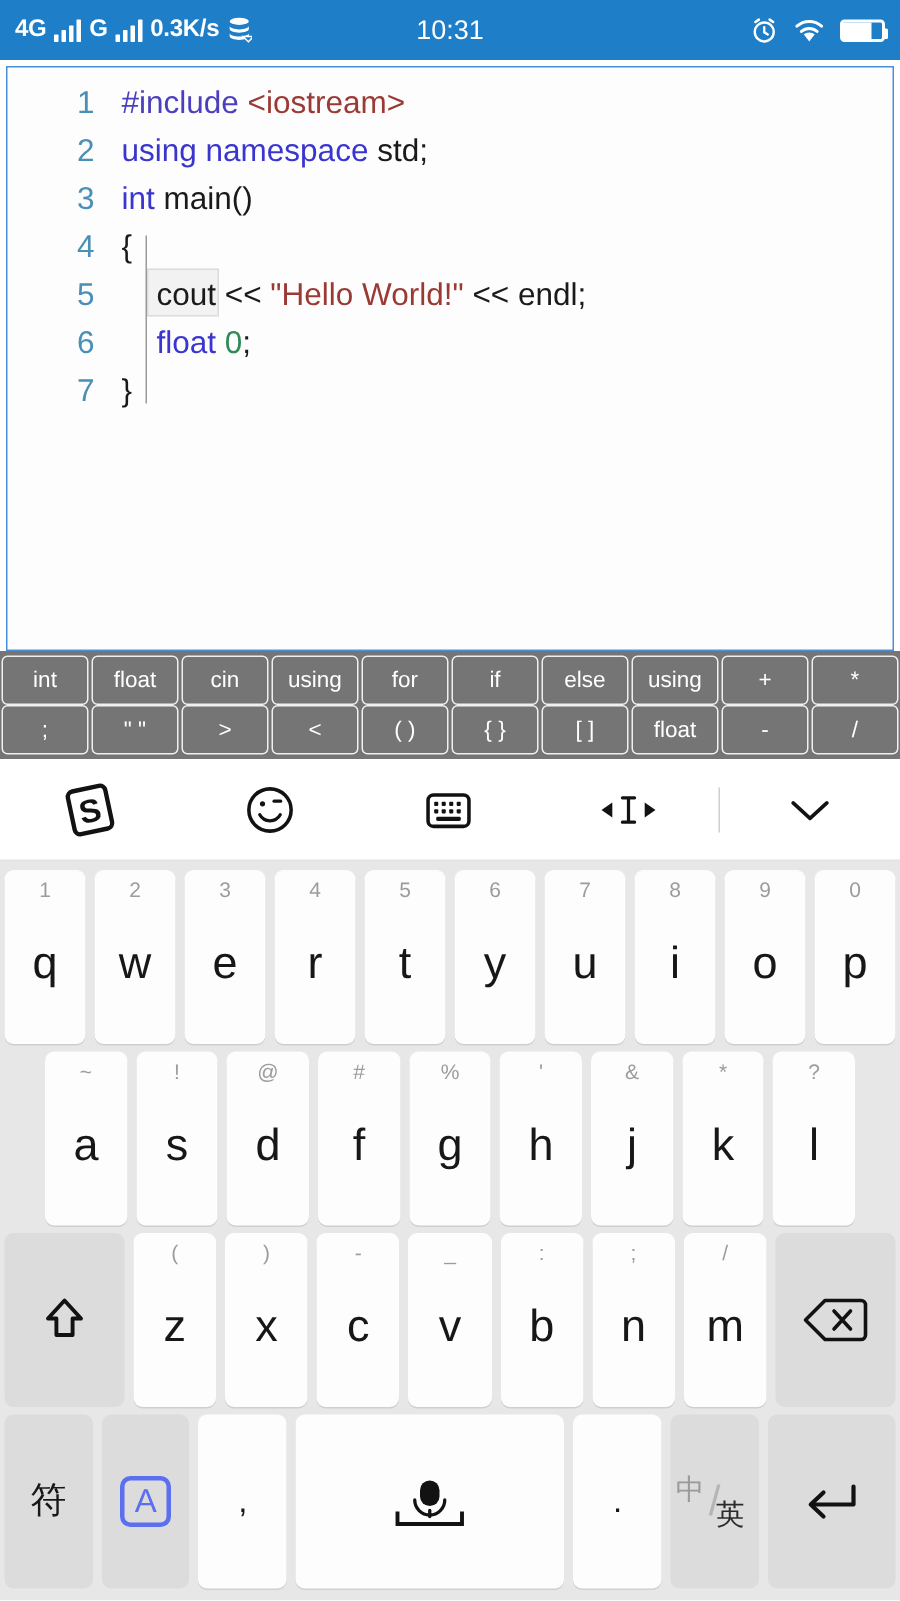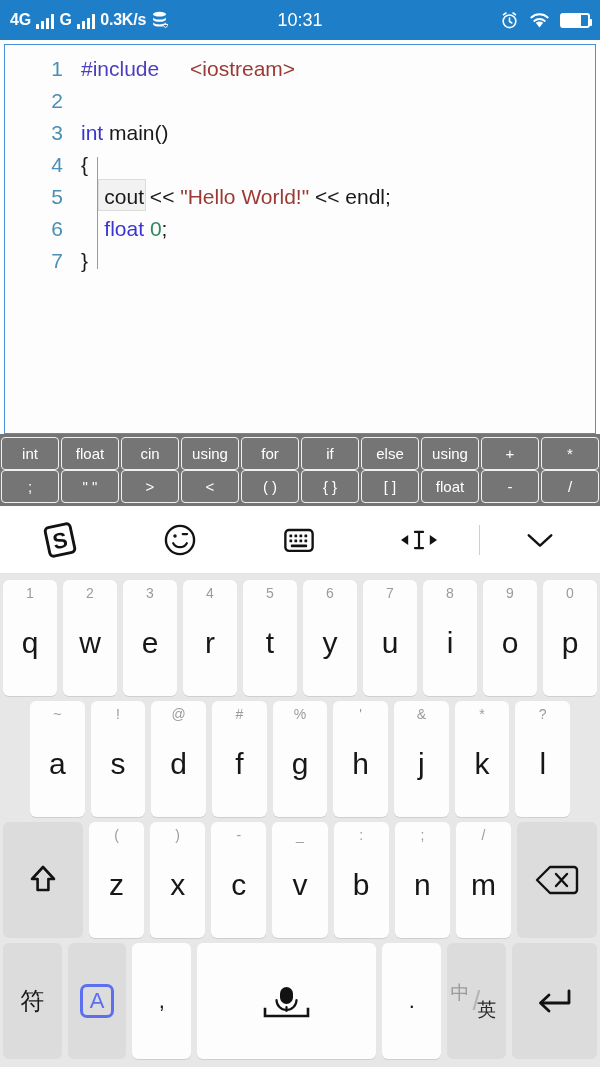--- a/index.html
+++ b/index.html
@@ -11,21 +11,21 @@
   }
   #app { width: 600px; height: 1067px; position: relative; display: flex; flex-direction: column; }
 
   
   .statusbar {
     height: 40px; background: #1e7ec8; color: #ffffff;
     display: flex; align-items: center; padding: 0 10px;
     font-size: 17px; font-weight: bold; flex: 0 0 40px;
     position: relative;
   }
-  .sb-left { display: flex; align-items: flex-end; gap: 5px; }
+  .sb-left { display: flex; align-items: center; gap: 5px; }
   .sb-center {
     position: absolute; left: 0; right: 0; text-align: center;
     font-size: 18px; font-weight: normal; pointer-events: none;
   }
   .sb-right { margin-left: auto; display: flex; align-items: center; gap: 10px; z-index: 2; }
   .bars { display: inline-flex; align-items: flex-end; gap: 1.5px; height: 16px; }
   .bars i { display: block; width: 3.5px; background: #fff; border-radius: .5px; }
   .bars i:nth-child(1) { height: 5px; }
   .bars i:nth-child(2) { height: 8px; }
   .bars i:nth-child(3) { height: 11px; }
@@ -61,21 +61,21 @@
   .code-line { display: flex; align-items: baseline; height: 32px; font-size: 21px; }
   .lineno {
     width: 76px; text-align: right; padding-right: 18px; color: #4a8fb5;
     font-family: "Liberation Sans", sans-serif; font-size: 21px; flex: 0 0 76px;
   }
   .codetext {
     font-family: "Liberation Sans", "DejaVu Sans", sans-serif;
     white-space: pre; color: #1a1a1a; position: relative;
   }
   .tk-pre { color: #4b3fbf; }
-  .tk-inc { color: #9b3a35; margin-left: 25px; }
+  .tk-inc { color: #9b3a35; }
   .tk-kw  { color: #3a35cf; }
   .tk-pl  { color: #1a1a1a; }
   .tk-str { color: #9b3a35; }
   .tk-num { color: #2e8b57; }
   
   .guide {
     position: absolute; left: 92px; top: 112px; width: 1px; height: 112px;
     background: #9a9a9a;
   }
   
@@ -193,20 +193,21 @@
   <div class="editor-wrap">
     <div class="editor" id="editor">
       <div class="guide"></div>
       <div class="selbox"></div>
     <div class="code-line">
           <div class="lineno">1</div>
           <div class="codetext"><span class="tk-pre">#include </span><span class="tk-inc">&lt;iostream&gt;</span></div>
         </div>
         <div class="code-line">
           <div class="lineno">2</div>
+          <div class="codetext"><span class="tk-kw">using namespace </span><span class="tk-pl">std;</span></div>
         </div>
         <div class="code-line">
           <div class="lineno">3</div>
           <div class="codetext"><span class="tk-kw">int </span><span class="tk-pl">main()</span></div>
         </div>
         <div class="code-line">
           <div class="lineno">4</div>
           <div class="codetext"><span class="tk-pl">{</span></div>
         </div>
         <div class="code-line">

